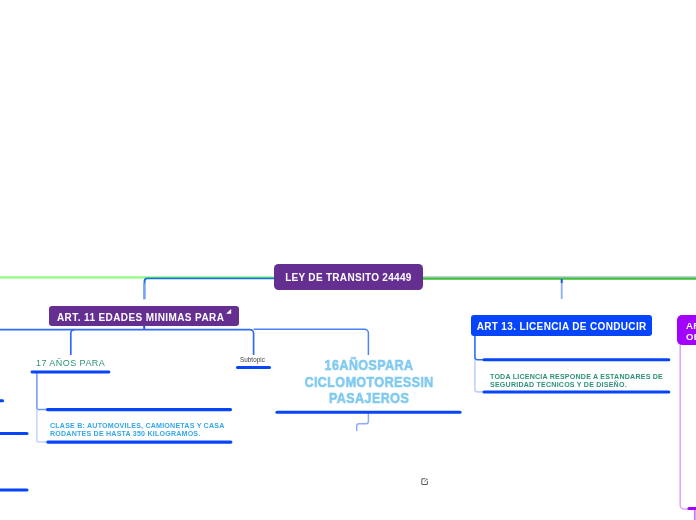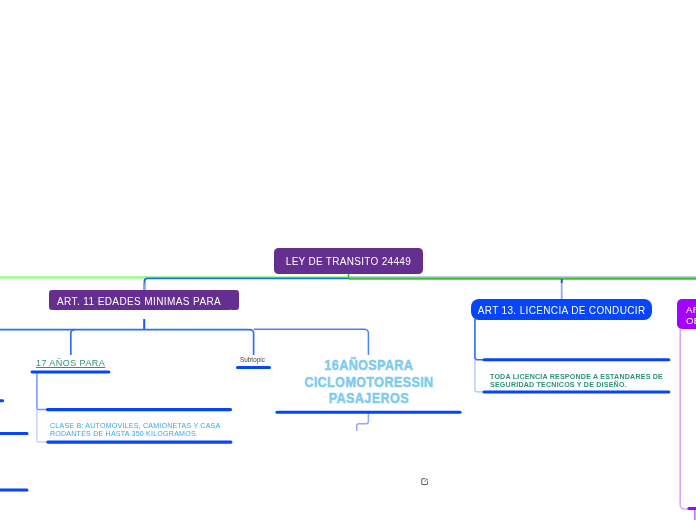--- a/index.html
+++ b/index.html
@@ -3,44 +3,44 @@
 <meta charset="utf-8">
 <title>Mind map</title>
 <style>
   html,body{margin:0;padding:0;}
   body{width:696px;height:520px;background:#ffffff;overflow:hidden;
        font-family:"Liberation Sans",sans-serif;-webkit-font-smoothing:antialiased;}
   #canvas{position:relative;width:696px;height:520px;overflow:hidden;background:#fff;filter:opacity(1);}
   .node,.topic,.sub{-webkit-font-smoothing:antialiased;will-change:transform;}
   #wires{position:absolute;left:0;top:0;width:696px;height:520px;overflow:visible;}
 
-  .node{position:absolute;border-radius:4px;color:#fff;font-weight:normal;
-        white-space:nowrap;box-sizing:border-box;}
+  .node{position:absolute;border-radius:4px;color:#fff;font-weight:bold;
+        white-space:nowrap;box-sizing:border-box;margin-top:16px;}
 
   #root-node{left:274.4px;top:248px;width:148.8px;height:26px;background:#652E91;border-radius:4.5px;
              font-size:10px;letter-spacing:.3px;line-height:28px;text-align:center;}
 
   #branch-art11{left:49px;top:290px;width:190px;height:20.2px;background:#652E91;border-radius:3px;
                 font-size:10px;letter-spacing:.4px;line-height:24px;padding-left:8px;}
-  #branch-art13{left:471px;top:298.8px;width:181.3px;height:20.8px;background:#0645FB;border-radius:8px;
+  #branch-art13{left:471px;top:298.8px;width:181.3px;height:20.8px;background:#0645FB;border-radius:3px;
                 font-size:10px;letter-spacing:.35px;line-height:24px;text-align:center;}
   #branch-art-right{left:676.6px;top:299.2px;width:46px;height:30.2px;background:#A303FE;border-radius:5px;
                 font-size:9.6px;letter-spacing:.3px;padding:5.2px 0 0 9px;line-height:11.3px;box-sizing:border-box;}
 
   .topic{position:absolute;white-space:nowrap;}
-  #topic-17{left:35.6px;top:357.3px;font-size:9px;color:#2E9279;letter-spacing:.45px;line-height:12px;text-decoration:underline;}
+  #topic-17{left:35.6px;top:357.3px;font-size:9px;color:#2E9279;letter-spacing:.45px;line-height:12px;}
   #topic-sub{left:240.4px;top:355.2px;font-size:6.3px;color:#3C3C3C;letter-spacing:.05px;line-height:9px;}
   #topic-16{left:276px;top:357px;width:186px;font-size:14.4px;color:#7FC9EF;
             font-weight:bold;text-align:center;line-height:16.6px;letter-spacing:.4px;
             white-space:normal;transform:scaleX(0.878);transform-origin:50% 0;
             -webkit-text-stroke:0.55px #7FC9EF;}
 
   .sub{position:absolute;font-size:7.1px;line-height:8.3px;letter-spacing:.2px;}
   #sub-clasea{left:50.2px;top:390.4px;width:140px;color:#8FB8D8;}
-  #sub-claseb{left:50.2px;top:421.8px;width:180px;color:#35A7EA;}
+  #sub-claseb{left:50.2px;top:421.8px;width:180px;color:#35A7EA;font-weight:bold;}
   #sub-art13a{left:489.5px;top:339.3px;width:182px;color:#FBAE3C;}
   #sub-art13b{left:489.5px;top:372.6px;width:178px;color:#2E9279;font-weight:bold;}
 
   #ext-icon{position:absolute;left:421.3px;top:478.3px;width:7.2px;height:7.2px;}
   #resize-handle{position:absolute;left:226.4px;top:309.4px;width:5.2px;height:4.7px;z-index:5;}
 </style>
 </head>
 <body>
 
 <div id="canvas">

